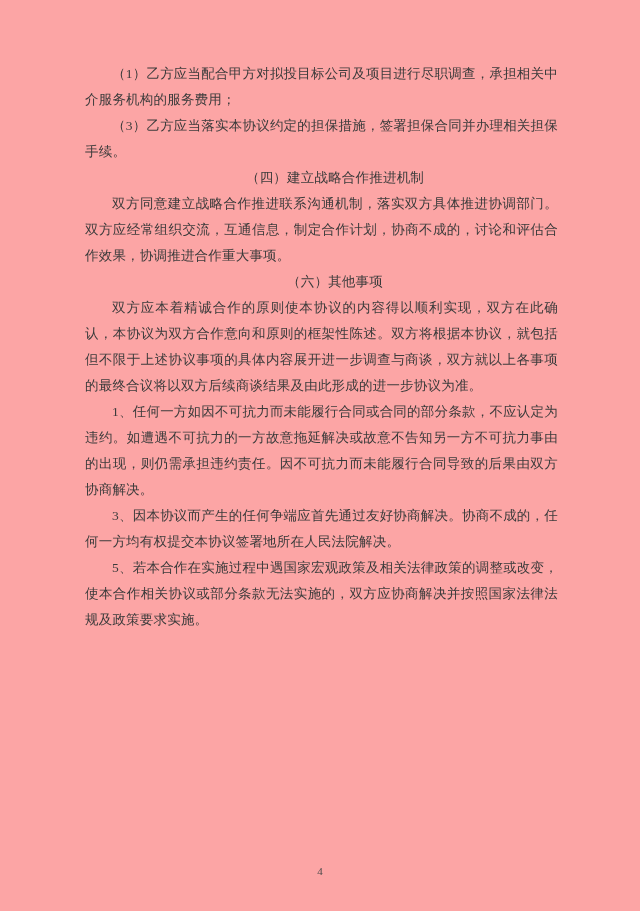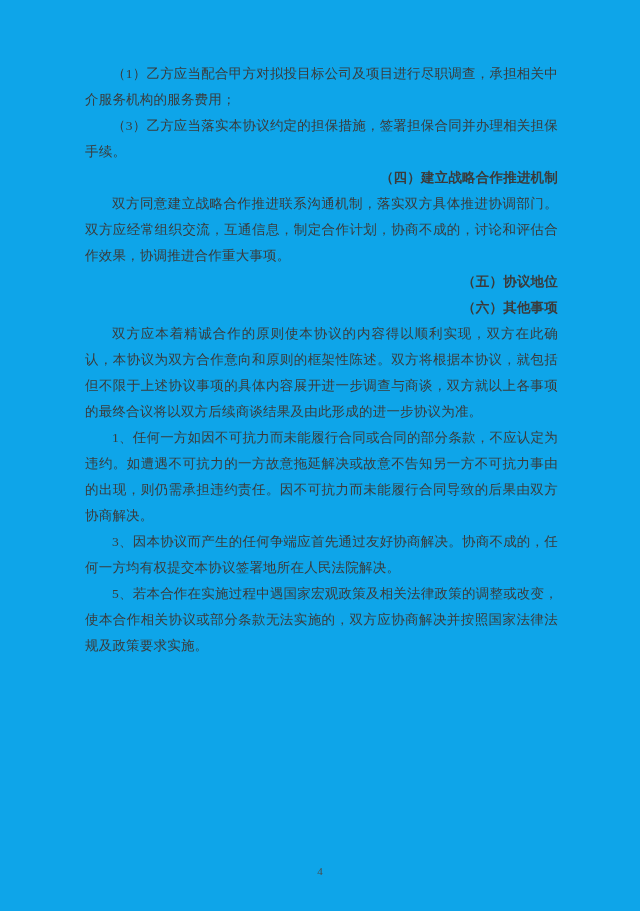--- a/index.html
+++ b/index.html
@@ -5,42 +5,41 @@
   html, body {
     margin: 0;
     padding: 0;
     background: #fdfdfd;
   }
   .page {
     position: relative;
     width: 640px;
     height: 911px;
     margin: 0 auto;
-    background: #0ea5e9;
+    background: #fca5a5;
     box-sizing: border-box;
     padding: 61px 82px 0 85px;
     font-family: "Liberation Serif", "DejaVu Serif", serif;
     color: #3b3b3b;
     overflow: hidden;
   }
   .doc-body {
     width: 473px;
   }
   .para {
     margin: 0;
     font-size: 13.5px;
     line-height: 26px;
     text-align: justify;
     text-indent: 2em;
     letter-spacing: 0.2px;
     word-break: break-all;
   }
   .para.heading {
-    text-align: right;
-    font-weight: bold;
+    text-align: center;
   }
   .page-number {
     position: absolute;
     left: 0;
     right: 0;
     bottom: 34px;
     text-align: center;
     font-size: 11px;
     color: #4a4a4a;
     letter-spacing: 0;
@@ -48,21 +47,20 @@
 </style>
 </head>
 <body>
 
 <div class="page">
   <div class="doc-body">
       <p class="para body">（1）乙方应当配合甲方对拟投目标公司及项目进行尽职调查，承担相关中介服务机构的服务费用；</p>
       <p class="para body">（3）乙方应当落实本协议约定的担保措施，签署担保合同并办理相关担保手续。</p>
       <p class="para heading">（四）建立战略合作推进机制</p>
       <p class="para body">双方同意建立战略合作推进联系沟通机制，落实双方具体推进协调部门。双方应经常组织交流，互通信息，制定合作计划，协商不成的，讨论和评估合作效果，协调推进合作重大事项。</p>
-      <p class="para heading">（五）协议地位</p>
       <p class="para heading">（六）其他事项</p>
       <p class="para body">双方应本着精诚合作的原则使本协议的内容得以顺利实现，双方在此确认，本协议为双方合作意向和原则的框架性陈述。双方将根据本协议，就包括但不限于上述协议事项的具体内容展开进一步调查与商谈，双方就以上各事项的最终合议将以双方后续商谈结果及由此形成的进一步协议为准。</p>
       <p class="para body">1、任何一方如因不可抗力而未能履行合同或合同的部分条款，不应认定为违约。如遭遇不可抗力的一方故意拖延解决或故意不告知另一方不可抗力事由的出现，则仍需承担违约责任。因不可抗力而未能履行合同导致的后果由双方协商解决。</p>
       <p class="para body">3、因本协议而产生的任何争端应首先通过友好协商解决。协商不成的，任何一方均有权提交本协议签署地所在人民法院解决。</p>
       <p class="para body">5、若本合作在实施过程中遇国家宏观政策及相关法律政策的调整或改变，使本合作相关协议或部分条款无法实施的，双方应协商解决并按照国家法律法规及政策要求实施。</p>
     </div>
   <div class="page-number">4</div>
 </div>
 
 </body></html>

